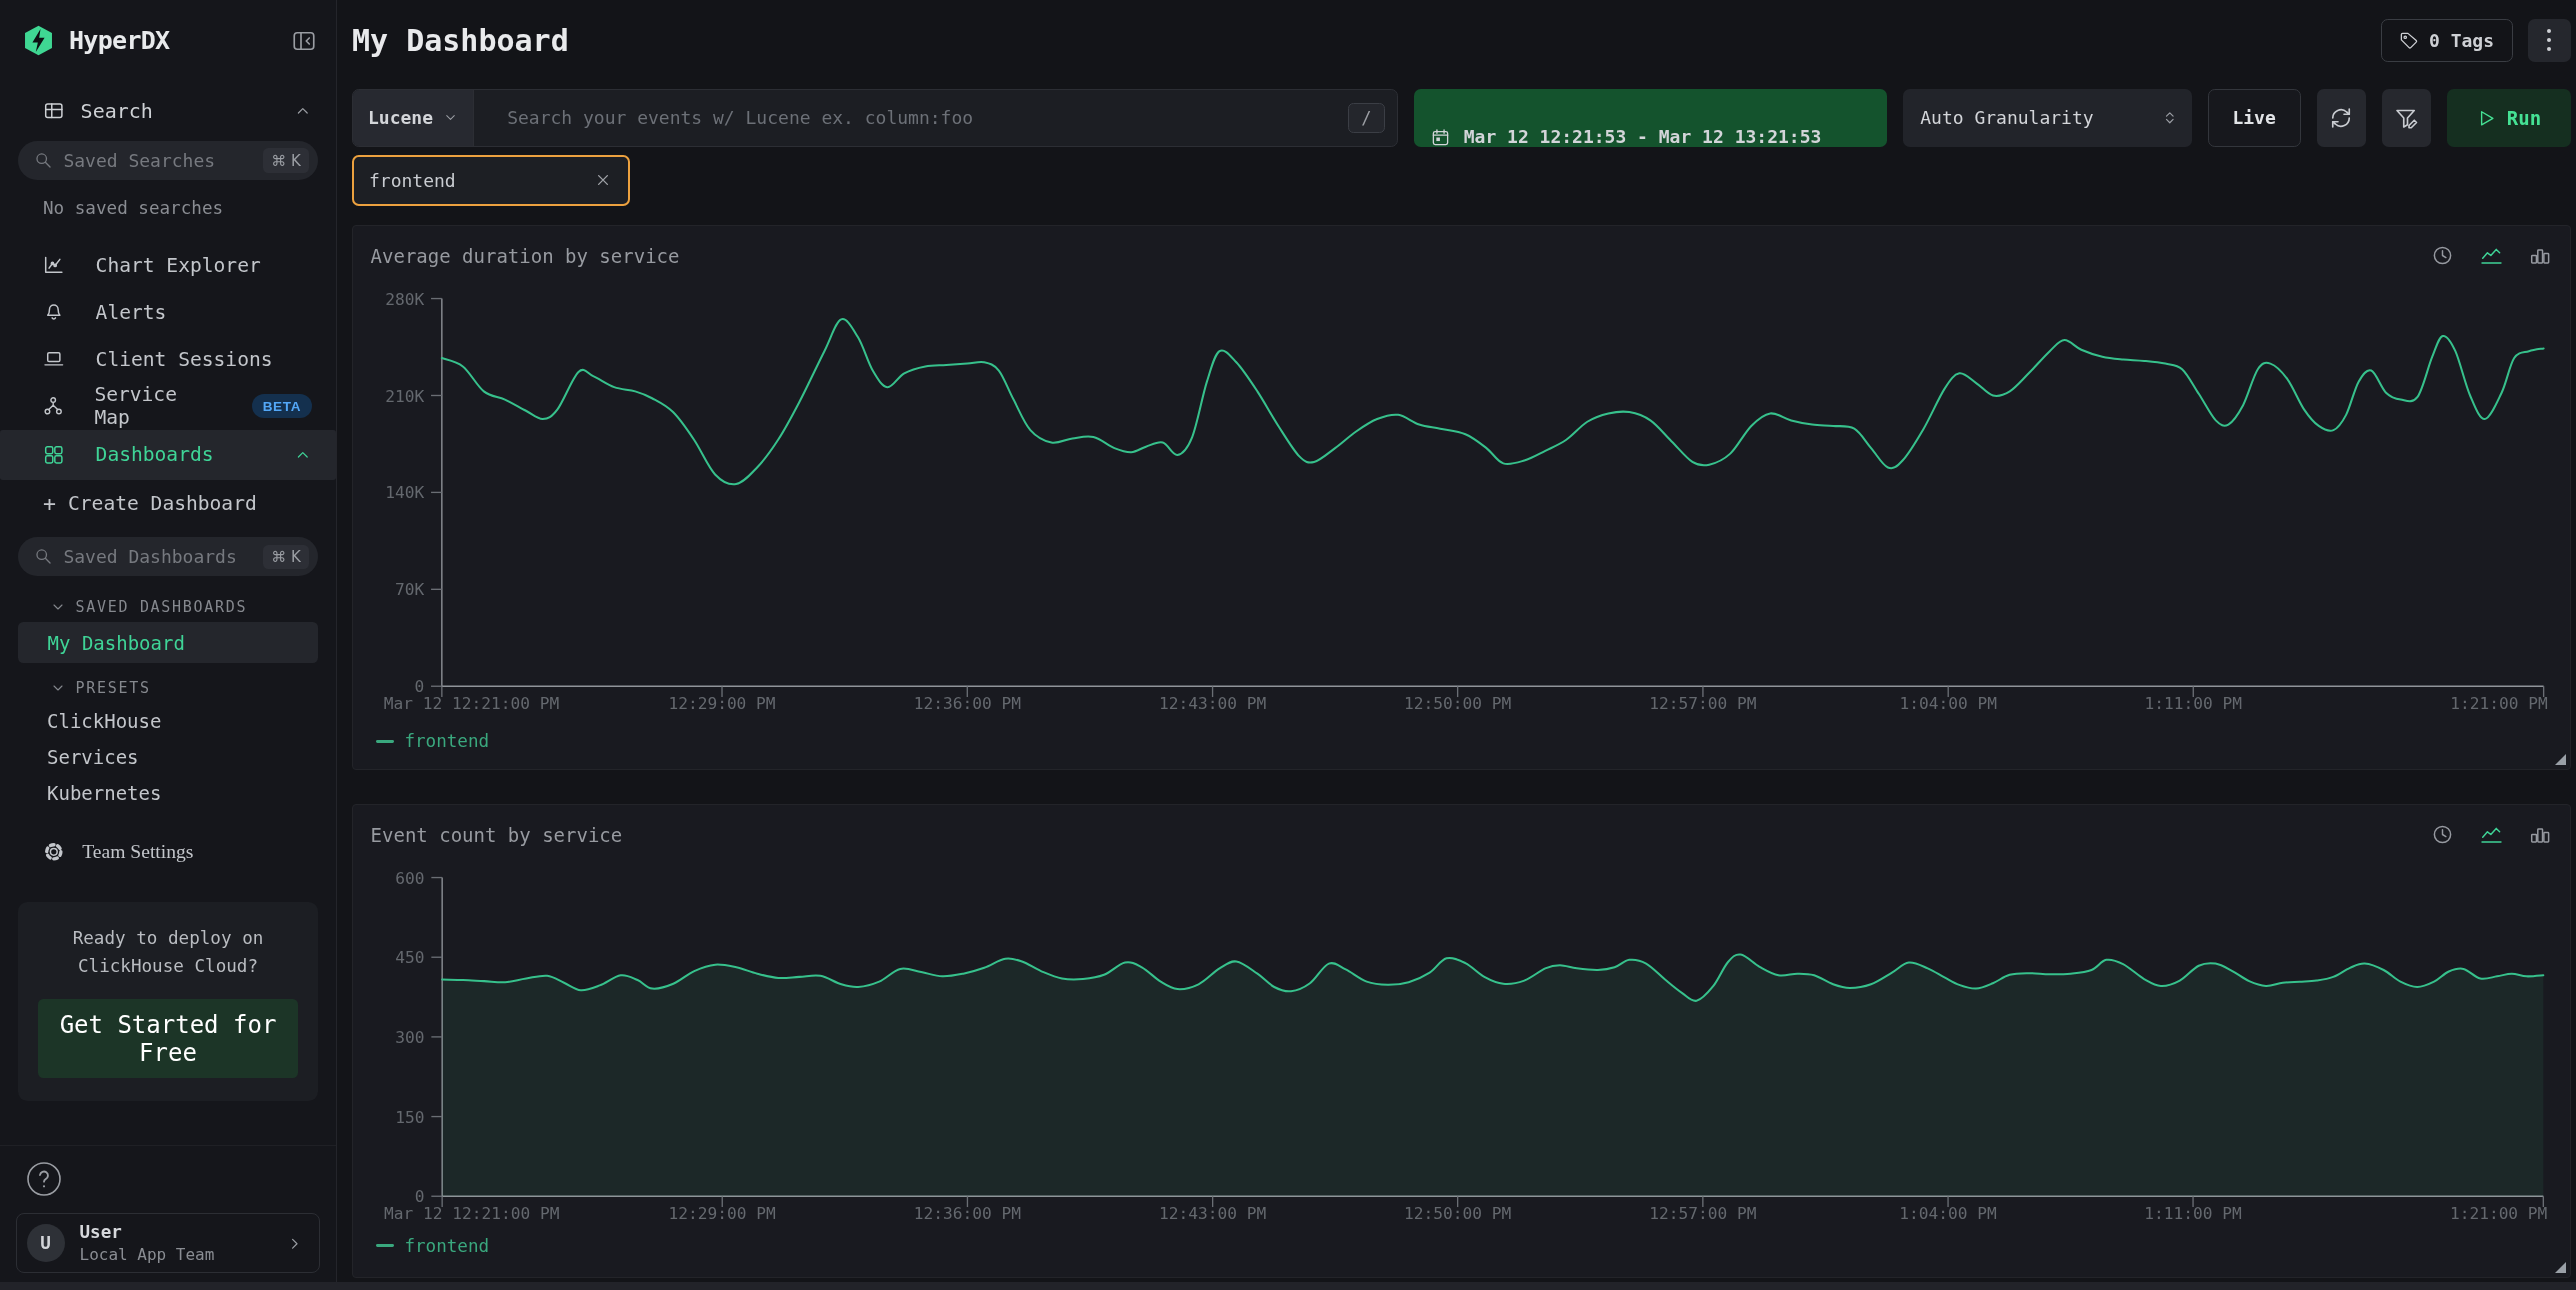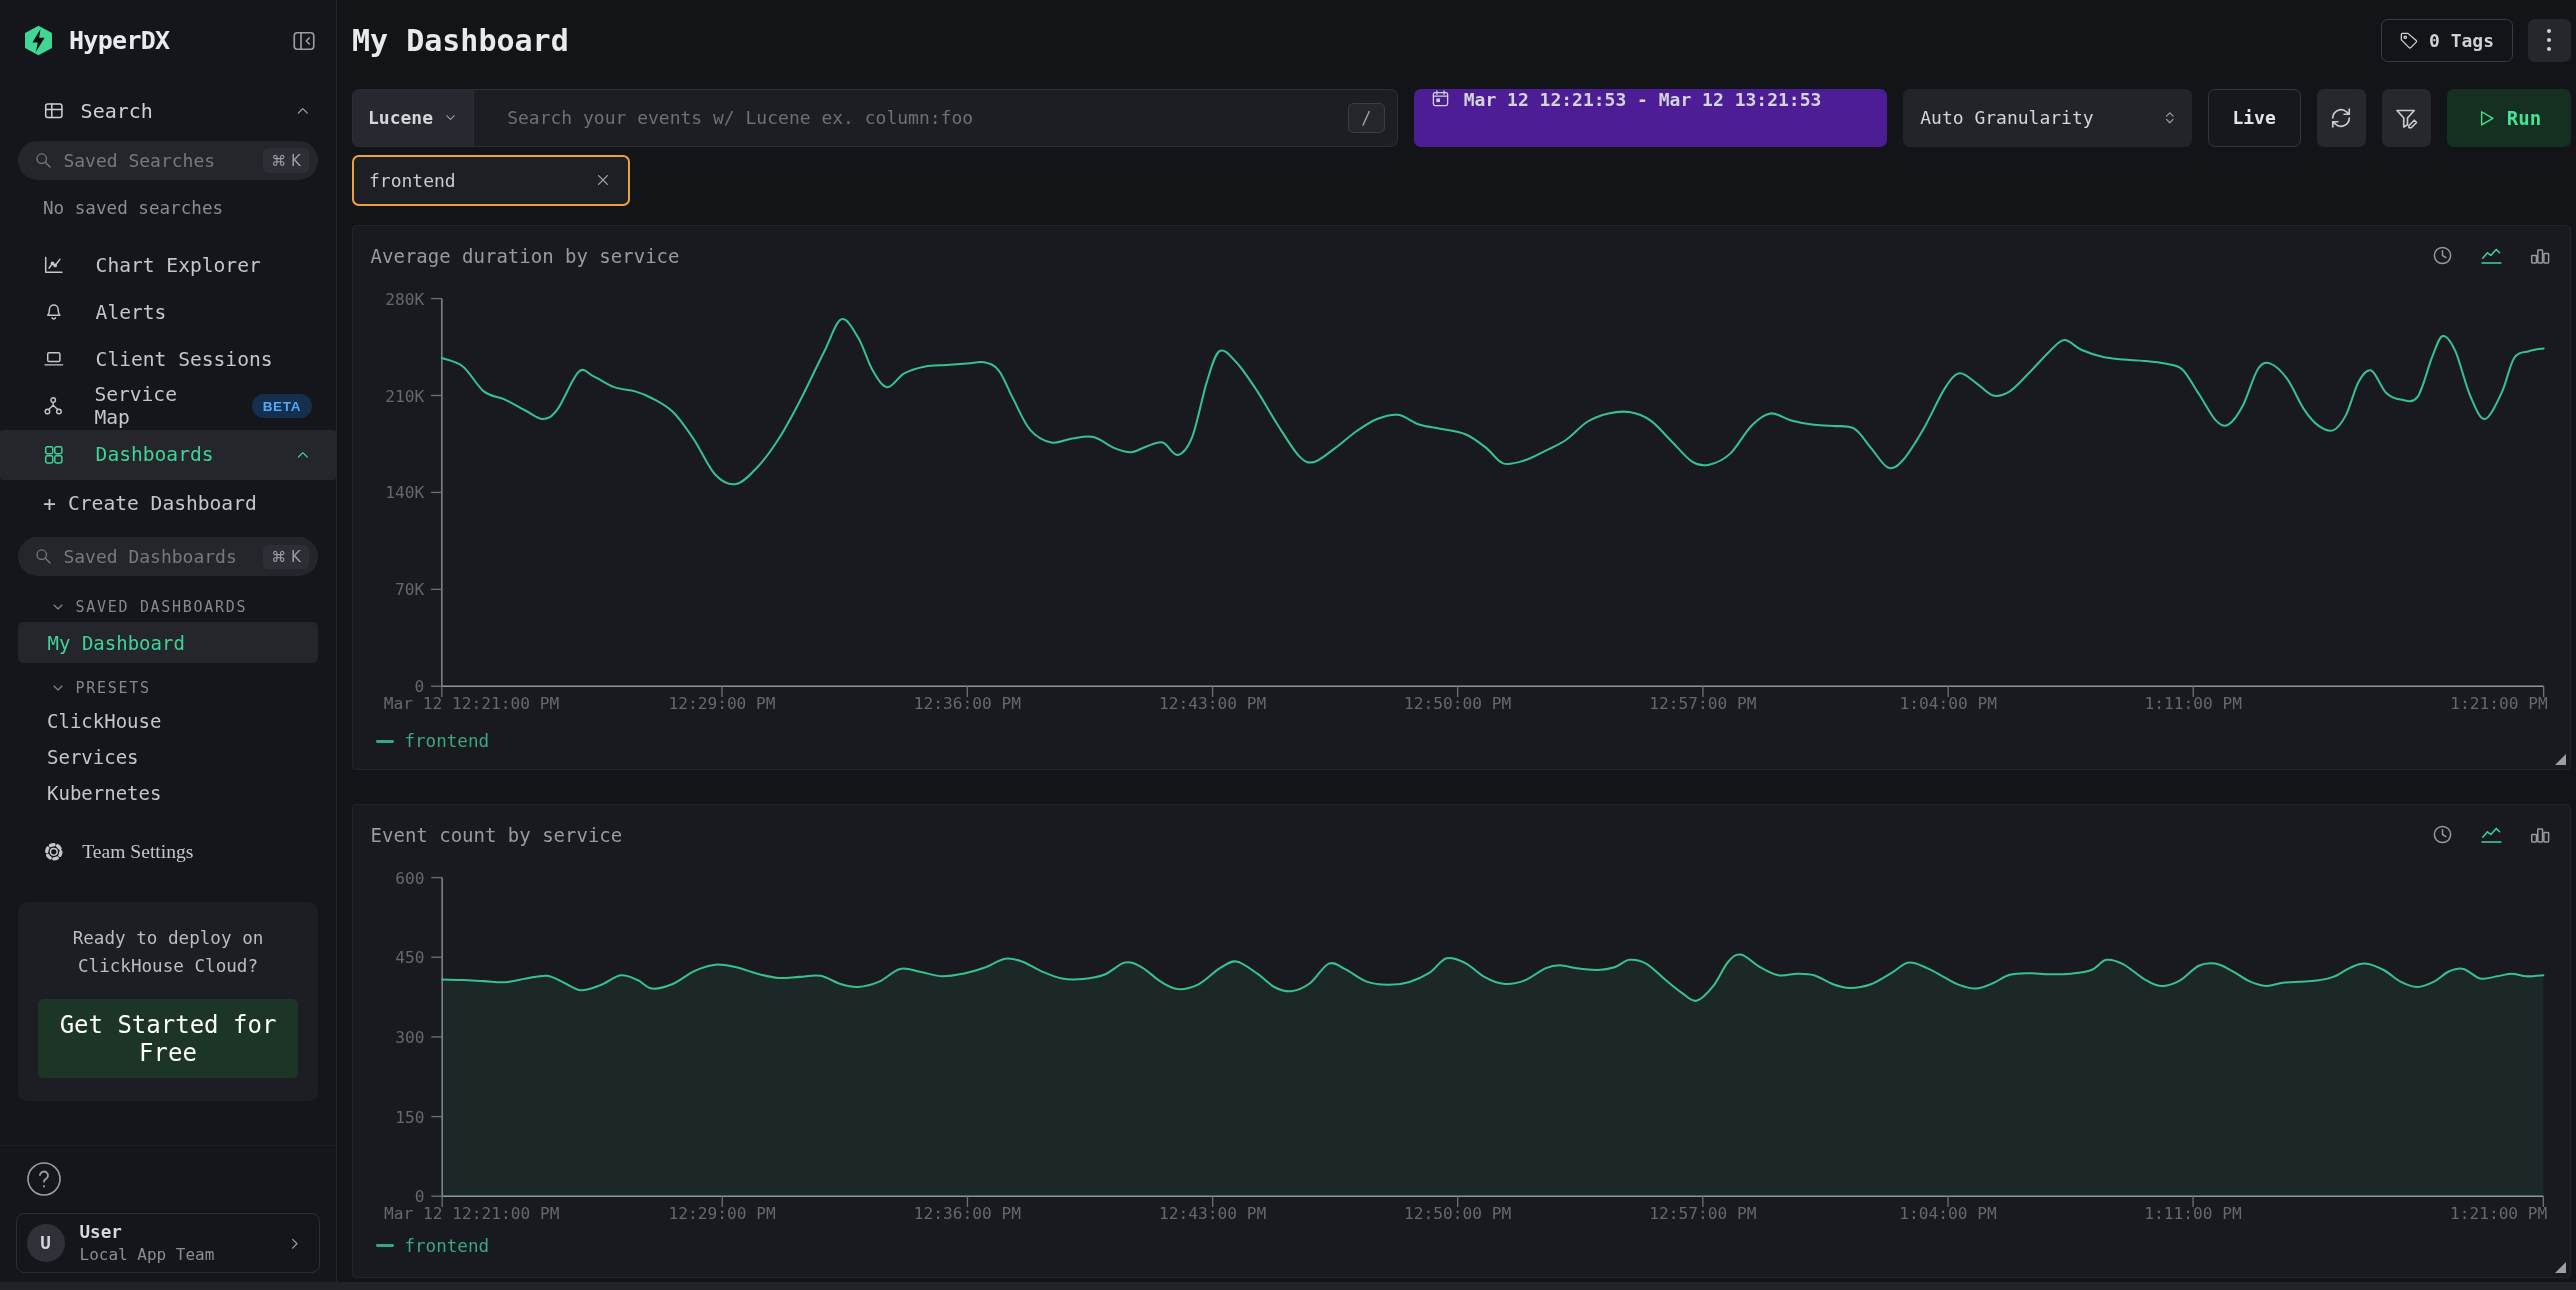--- a/index.html
+++ b/index.html
@@ -145,22 +145,22 @@
   .lucene-select {
     height: 100%; display: flex; align-items: center; gap: 9.5px;
     background: #272930; border-right: 1.4px solid #2c2e34;
     padding: 0 15px; font-size: 18px; font-weight: bold; color: #d3d5d9; cursor: pointer;
   }
   .search-input { flex: 1; background: transparent; border: none; outline: none; font: inherit; font-size: 18px; color: #c9ccd1; padding: 0 17.6px; }
   .search-input::placeholder { color: #6c7077; }
   .slash-badge { margin-right: 12px; border: 1.4px solid #3b3e45; background: #24262c; border-radius: 5.4px; padding: 4px 12px; font-size: 17px; color: #9b9ea4; }
 
   .date-box {
-    width: 473px; background: #4c1d95; border-radius: 6.8px;
-    display: flex; align-items: flex-start; gap: 13.5px; padding: 0 17.6px;
+    width: 473px; background: #14532d; border-radius: 6.8px;
+    display: flex; align-items: flex-end; gap: 13.5px; padding: 0 17.6px;
     font-size: 18px; font-weight: bold; color: #d3d5d9; cursor: pointer;
   }
   .gran-box {
     width: 289px; background: #22242a; border-radius: 6.8px;
     display: flex; align-items: center; justify-content: space-between; padding: 0 13.5px 0 17.6px;
     font-size: 18px; color: #d3d5d9; cursor: pointer;
   }
   .live-btn {
     width: 93px; background: #17181d; border: 1.4px solid #33363c; border-radius: 6.8px;
     font: inherit; font-size: 18px; font-weight: bold; color: #e2e4e7; cursor: pointer;

